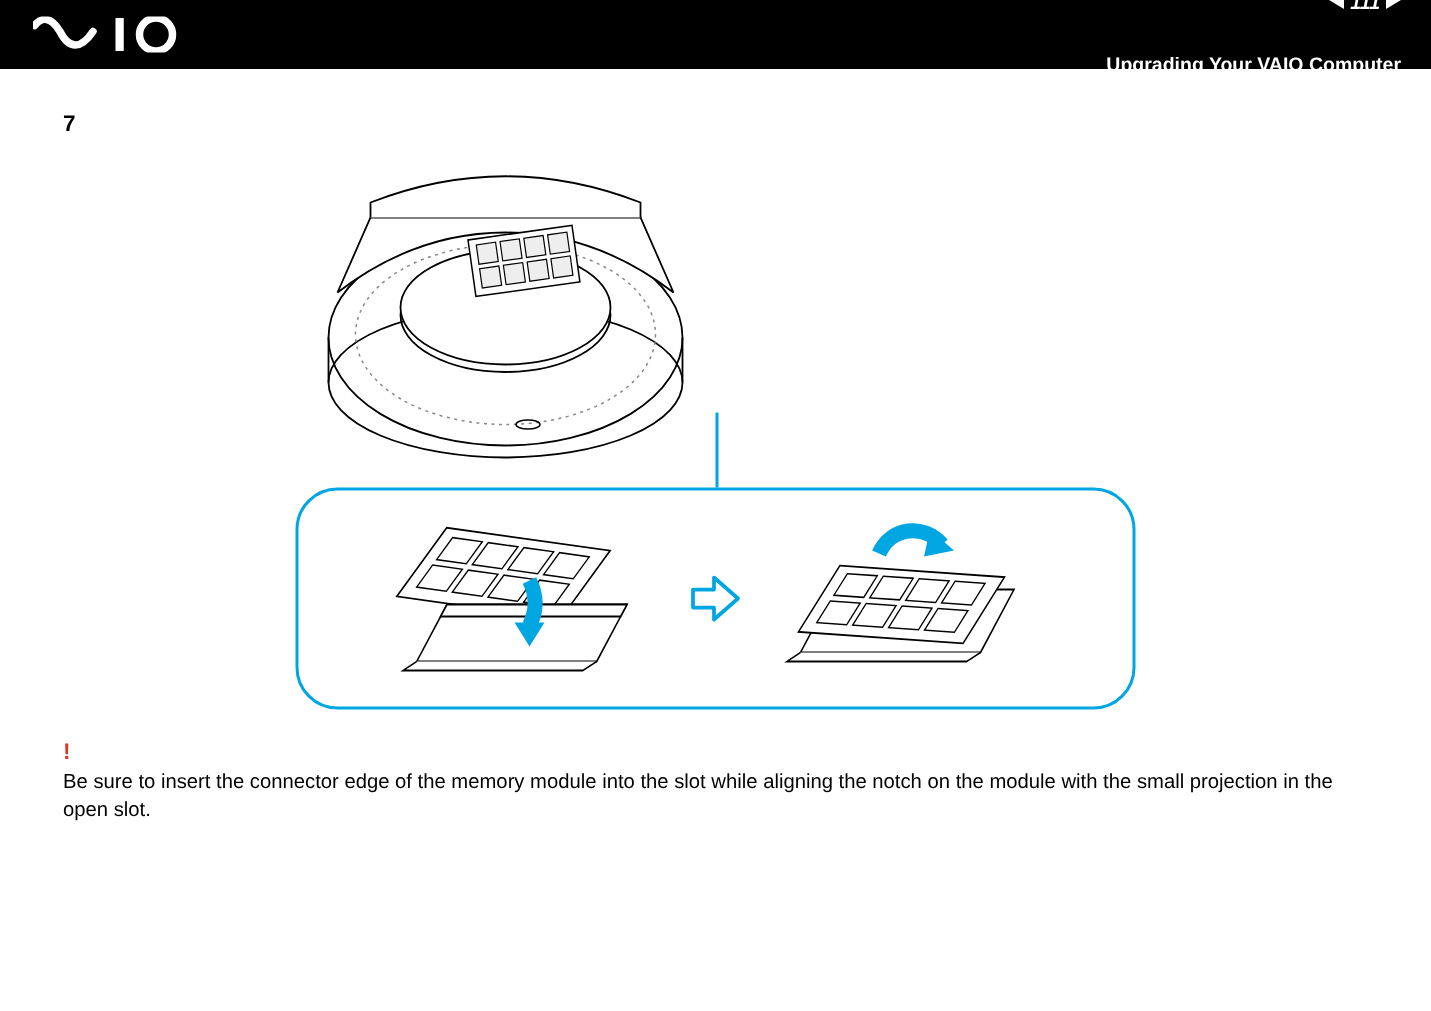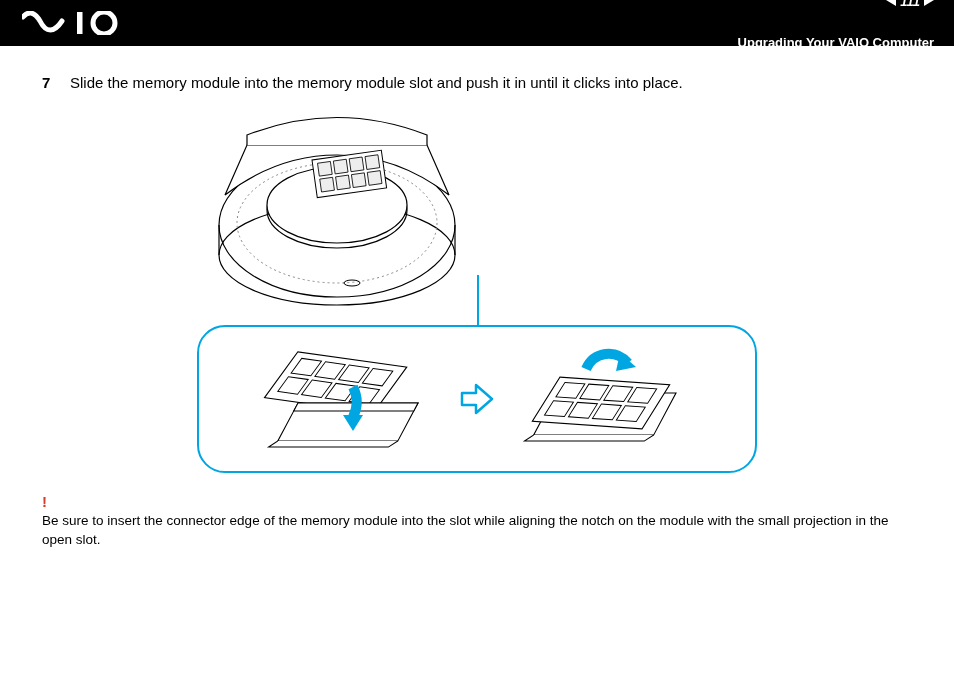--- a/index.html
+++ b/index.html
@@ -42,21 +42,20 @@
       <span>111</span>
       <span class="tri tri-right"></span>
     </div>
     <div class="section-title">Upgrading Your VAIO Computer</div>
   </div>
 </div>
 
 <div class="content">
   <div class="step">
     <div class="step-num">7</div>
-    <div>Slide the memory module into the memory module slot and push it in until it clicks into place.</div>
   </div>
 
   <div class="figure">
     <div class="device-wrap">
       <svg width="280" height="210" viewBox="0 0 280 210">
         <ellipse cx="140" cy="120" rx="118" ry="72" fill="#fff" stroke="#000" stroke-width="1.2"></ellipse>
         <ellipse cx="140" cy="150" rx="118" ry="50" fill="none" stroke="#000" stroke-width="1.2"></ellipse>
         <path d="M22 120 L22 150" stroke="#000" stroke-width="1.2"></path>
         <path d="M258 120 L258 150" stroke="#000" stroke-width="1.2"></path>
         <ellipse cx="140" cy="118" rx="100" ry="60" fill="none" stroke="#888" stroke-width="1" stroke-dasharray="2 3"></ellipse>

